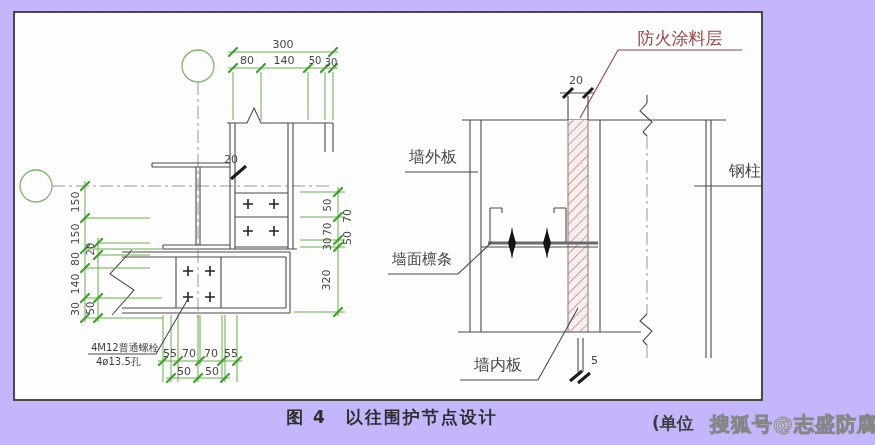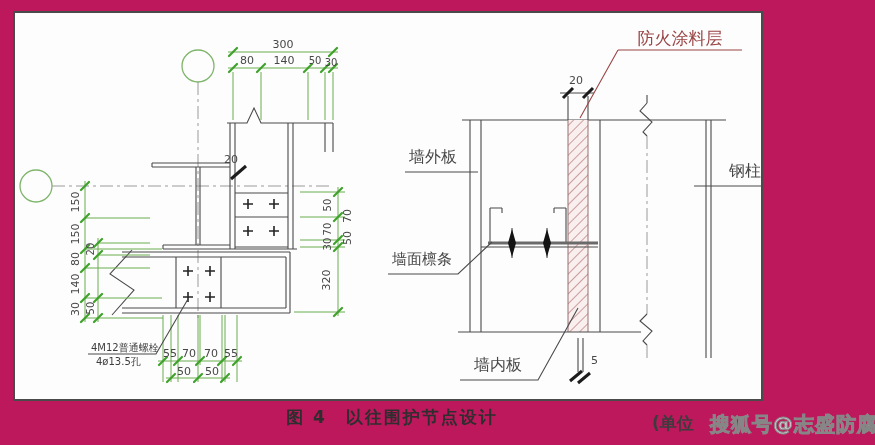--- a/index.html
+++ b/index.html
@@ -1,16 +1,16 @@
 <!DOCTYPE html>
 <html><head>
 <meta charset="utf-8">
 <style>
   html,body{margin:0;padding:0;background:#fdfdfd;}
-  .stage{position:relative;width:875px;height:445px;background:#be185d;overflow:hidden;}
+  .stage{position:relative;width:875px;height:445px;background:#c4b5fd;overflow:hidden;}
   svg{display:block;}
   .ln{stroke:#4a4a4a;stroke-width:1.1;fill:none;}
   .thk{stroke:#6a6a6a;stroke-width:3;fill:none;}
   .grn{stroke:#6aac4e;stroke-width:1;fill:none;}
   .tk{stroke:#3fa22b;stroke-width:2.2;fill:none;stroke-linecap:round;}
   .cl{stroke:#9a9a9a;stroke-width:1;fill:none;stroke-dasharray:13 4 3 4;}
   .redln{stroke:#9a4545;stroke-width:1.1;fill:none;}
   .blk{stroke:#1c1c1c;stroke-width:3;fill:none;stroke-linecap:butt;}
   .bolt{stroke:#252525;stroke-width:1.6;fill:none;}
   text{font-family:"DejaVu Sans",sans-serif;}

